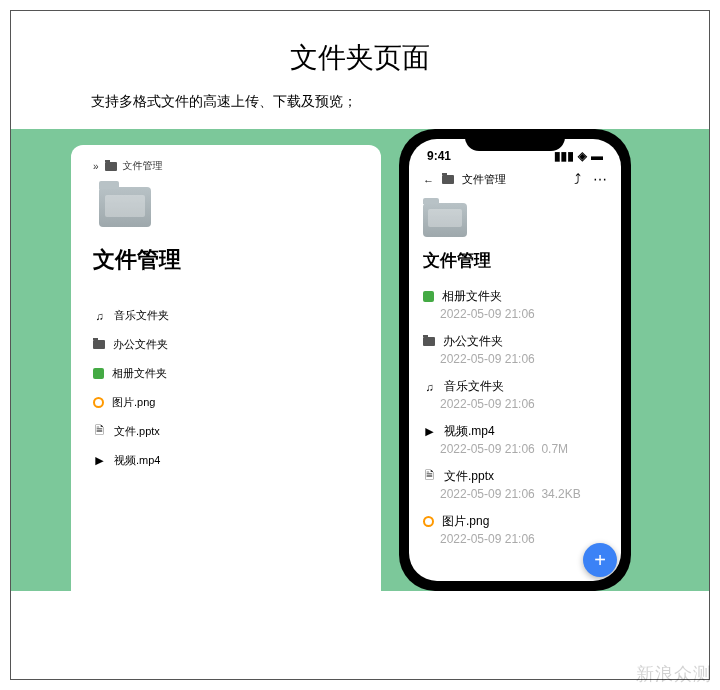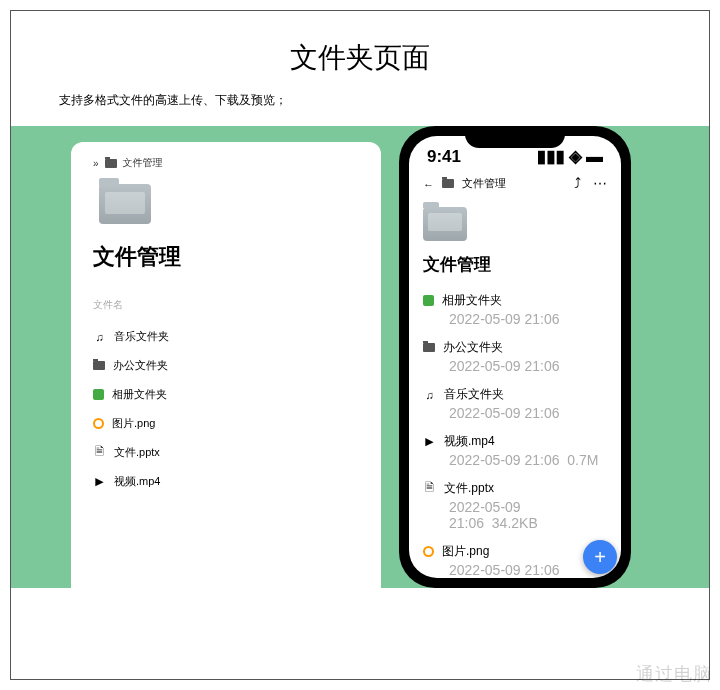--- a/index.html
+++ b/index.html
@@ -1,42 +1,42 @@
 <!DOCTYPE html>
 <html><head>
 <meta charset="utf-8">
 <style>
 * { margin: 0; padding: 0; box-sizing: border-box; }
 body { width: 720px; height: 690px; background: #fff; font-family: -apple-system, "PingFang SC", sans-serif; position: relative; }
 .outer-frame { position: absolute; top: 10px; left: 10px; right: 10px; bottom: 10px; border: 1px solid #555; }
 .page-title { font-family: Liberation Serif, serif; font-size: 28px; text-align: center; margin-top: 28px; font-weight: 400; }
-.page-desc { font-family: cursive, "Kaiti SC", serif; font-size: 12px; line-height: 1.6; margin: 14px 48px 0; }
+.page-desc { font-family: cursive, "Kaiti SC", serif; font-size: 14px; line-height: 1.6; margin: 14px 80px 0; }
 .green-bg { background: #7cc89a; margin: 16px 0 0; height: 462px; position: relative; display: flex; gap: 0; padding-left: 60px; }
 .desktop-card { background: #fff; border-radius: 12px 12px 0 0; width: 310px; margin-top: 16px; padding: 14px 22px; overflow: hidden; }
 .d-breadcrumb { font-size: 10px; color: #333; display: flex; align-items: center; gap: 6px; margin-bottom: 14px; }
 .folder-icon { width: 52px; height: 40px; background: linear-gradient(#b8c2c6,#9ea8ac); border-radius: 4px; position: relative; margin: 14px 0 18px 6px; }
 .folder-icon::before { content:""; position:absolute; top:-6px; left:0; width:20px; height:8px; background:#b8c2c6; border-radius:2px 2px 0 0; }
 .folder-icon::after { content:""; position:absolute; top:8px; left:6px; right:6px; height:22px; background:rgba(255,255,255,0.3); border-radius:2px; }
 .d-title { font-size: 22px; font-weight: 700; margin-bottom: 26px; }
 .d-header { font-size: 10px; color: #aaa; margin-bottom: 10px; }
 .d-item { display: flex; align-items: center; gap: 8px; font-size: 11px; padding: 7px 0; }
 .phone-frame { background: #000; border-radius: 36px; width: 232px; padding: 10px; margin-left: 18px; position: relative; }
 .phone-notch { position: absolute; top:0; left:50%; transform:translateX(-50%); width:100px; height:22px; background:#000; border-radius: 0 0 14px 14px; z-index:2; }
 .phone-screen { background: #fff; border-radius: 28px; height: 100%; overflow: hidden; padding-top: 8px; }
-.status-bar { display: flex; justify-content: space-between; align-items: center; padding: 2px 18px 4px; font-size: 17px; font-weight: 600; }
+.status-bar { display: flex; justify-content: space-between; align-items: center; padding: 2px 18px 4px; font-size: 12px; font-weight: 600; }
 .status-icons { display: flex; gap: 4px; align-items: center; }
 .m-header { display: flex; align-items: center; padding: 4px 14px 8px; gap: 8px; font-size: 11px; }
 .m-header-actions { margin-left:auto; display:flex; gap:12px; font-size:14px; }
 .m-folder-icon { width: 44px; height: 34px; background: linear-gradient(#b8c2c6,#9ea8ac); border-radius: 4px; position: relative; margin: 8px 0 12px 14px; }
 .m-folder-icon::before { content:""; position:absolute; top:-5px; left:0; width:16px; height:6px; background:#b8c2c6; border-radius:2px 2px 0 0; }
 .m-folder-icon::after { content:""; position:absolute; top:6px; left:5px; right:5px; height:18px; background:rgba(255,255,255,0.3); border-radius:2px; }
 .m-title { font-size: 17px; font-weight: 700; padding: 0 14px 10px; }
 .m-item { padding: 6px 14px; }
 .m-item-top { display:flex; align-items:center; gap:8px; font-size:12px; }
-.m-item-meta { font-size: 14px; color: #aaa; margin-left: 26px; margin-top: 2px; }
+.m-item-meta { font-size: 12px; color: #aaa; margin-left: 17px; margin-top: 2px; }
 .fab { position: absolute; right: 14px; bottom: 14px; width: 34px; height: 34px; border-radius: 50%; background: #3b82f6; color:#fff; display:flex; align-items:center; justify-content:center; font-size:20px; box-shadow: 0 2px 6px rgba(0,0,0,.3); }
 .ico { width:13px; height:13px; display:inline-flex; align-items:center; justify-content:center; font-size:11px; }
 .ico-folder { background:#555; width:12px; height:9px; border-radius:1px; position:relative; }
 .ico-folder::before { content:""; position:absolute; top:-2px; left:0; width:5px; height:2px; background:#555; }
 .ico-green { background:#4a4; width:11px; height:11px; border-radius:2px; }
 .ico-orange { width:11px; height:11px; border-radius:50%; border:2px solid #f90; box-sizing:border-box; }
 .watermark { position:absolute; bottom:4px; right:8px; font-size:18px; color:rgba(0,0,0,.18); font-weight:300; letter-spacing:1px; }
 </style>
 </head>
 <body>
@@ -50,21 +50,20 @@
   <div class="green-bg">
 
     <div class="desktop-card">
       <div class="d-breadcrumb">
         <span>»</span>
         <span class="ico ico-folder"></span>
         <span>文件管理</span>
       </div>
       <div class="folder-icon"></div>
       <div class="d-title">文件管理</div>
-      <div class="d-header">文件名</div>
       <div>
         <div class="d-item">
             <span class="ico">♫</span>
             <span>音乐文件夹</span>
           </div>
         <div class="d-item">
             <span class="ico ico-folder"></span>
             <span>办公文件夹</span>
           </div>
         <div class="d-item">
@@ -154,13 +153,13 @@
           </div>
         </div>
 
         <div class="fab">+</div>
       </div>
     </div>
 
   </div>
 </div>
 
-<div class="watermark">通过电脑</div>
+<div class="watermark">新浪众测</div>
 
 </body></html>

